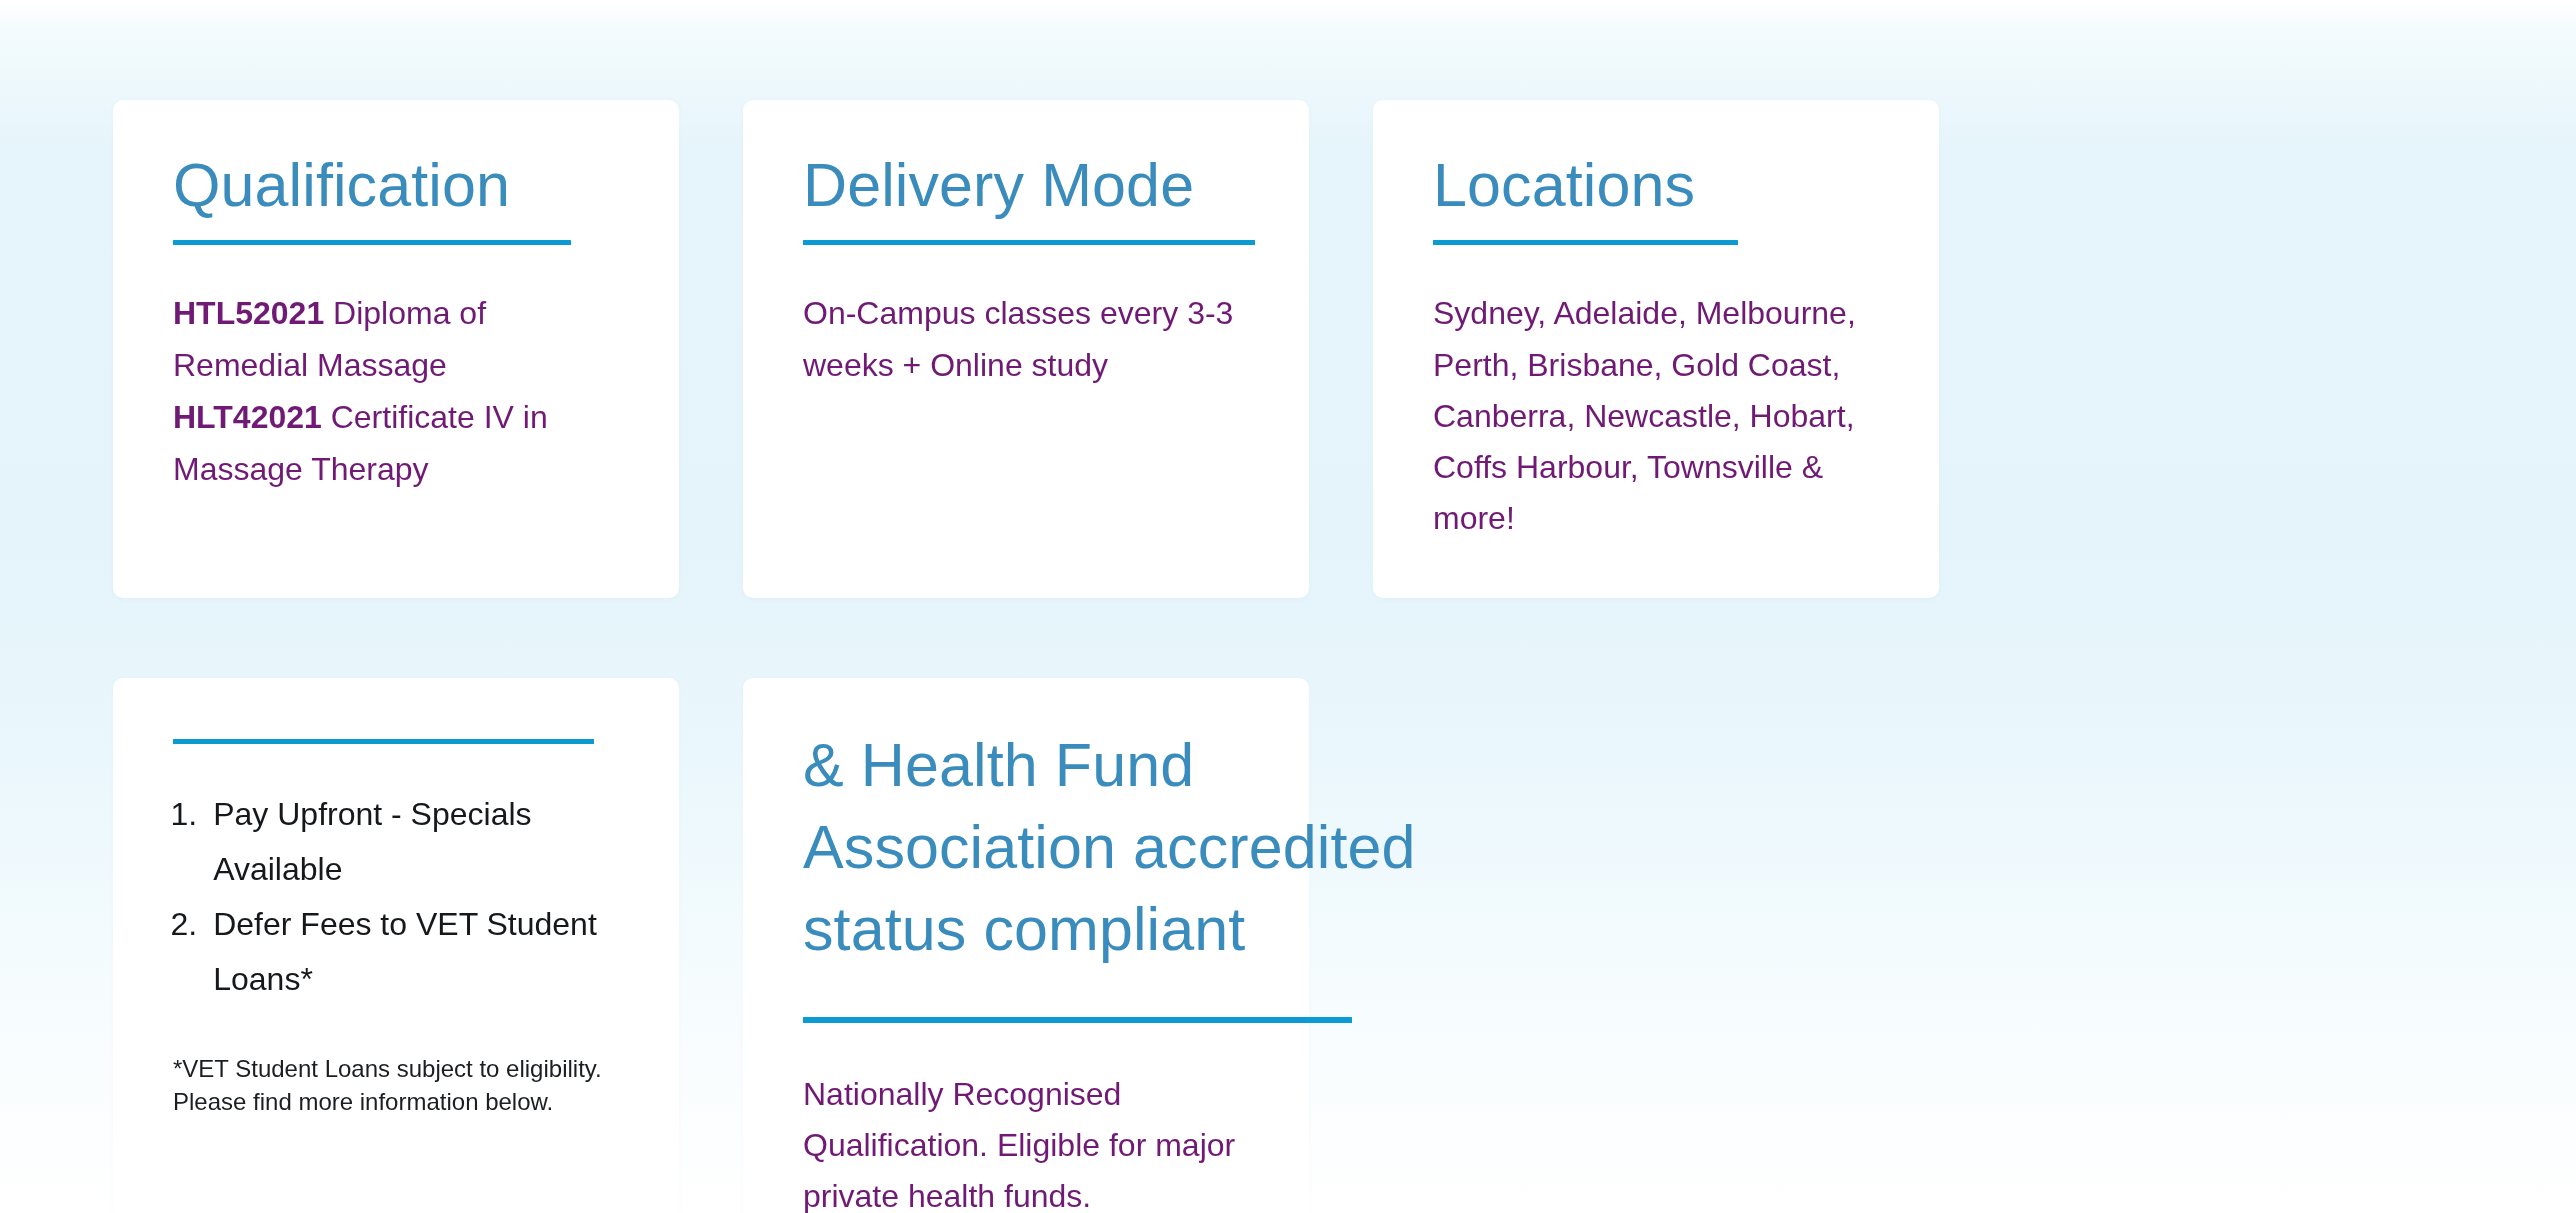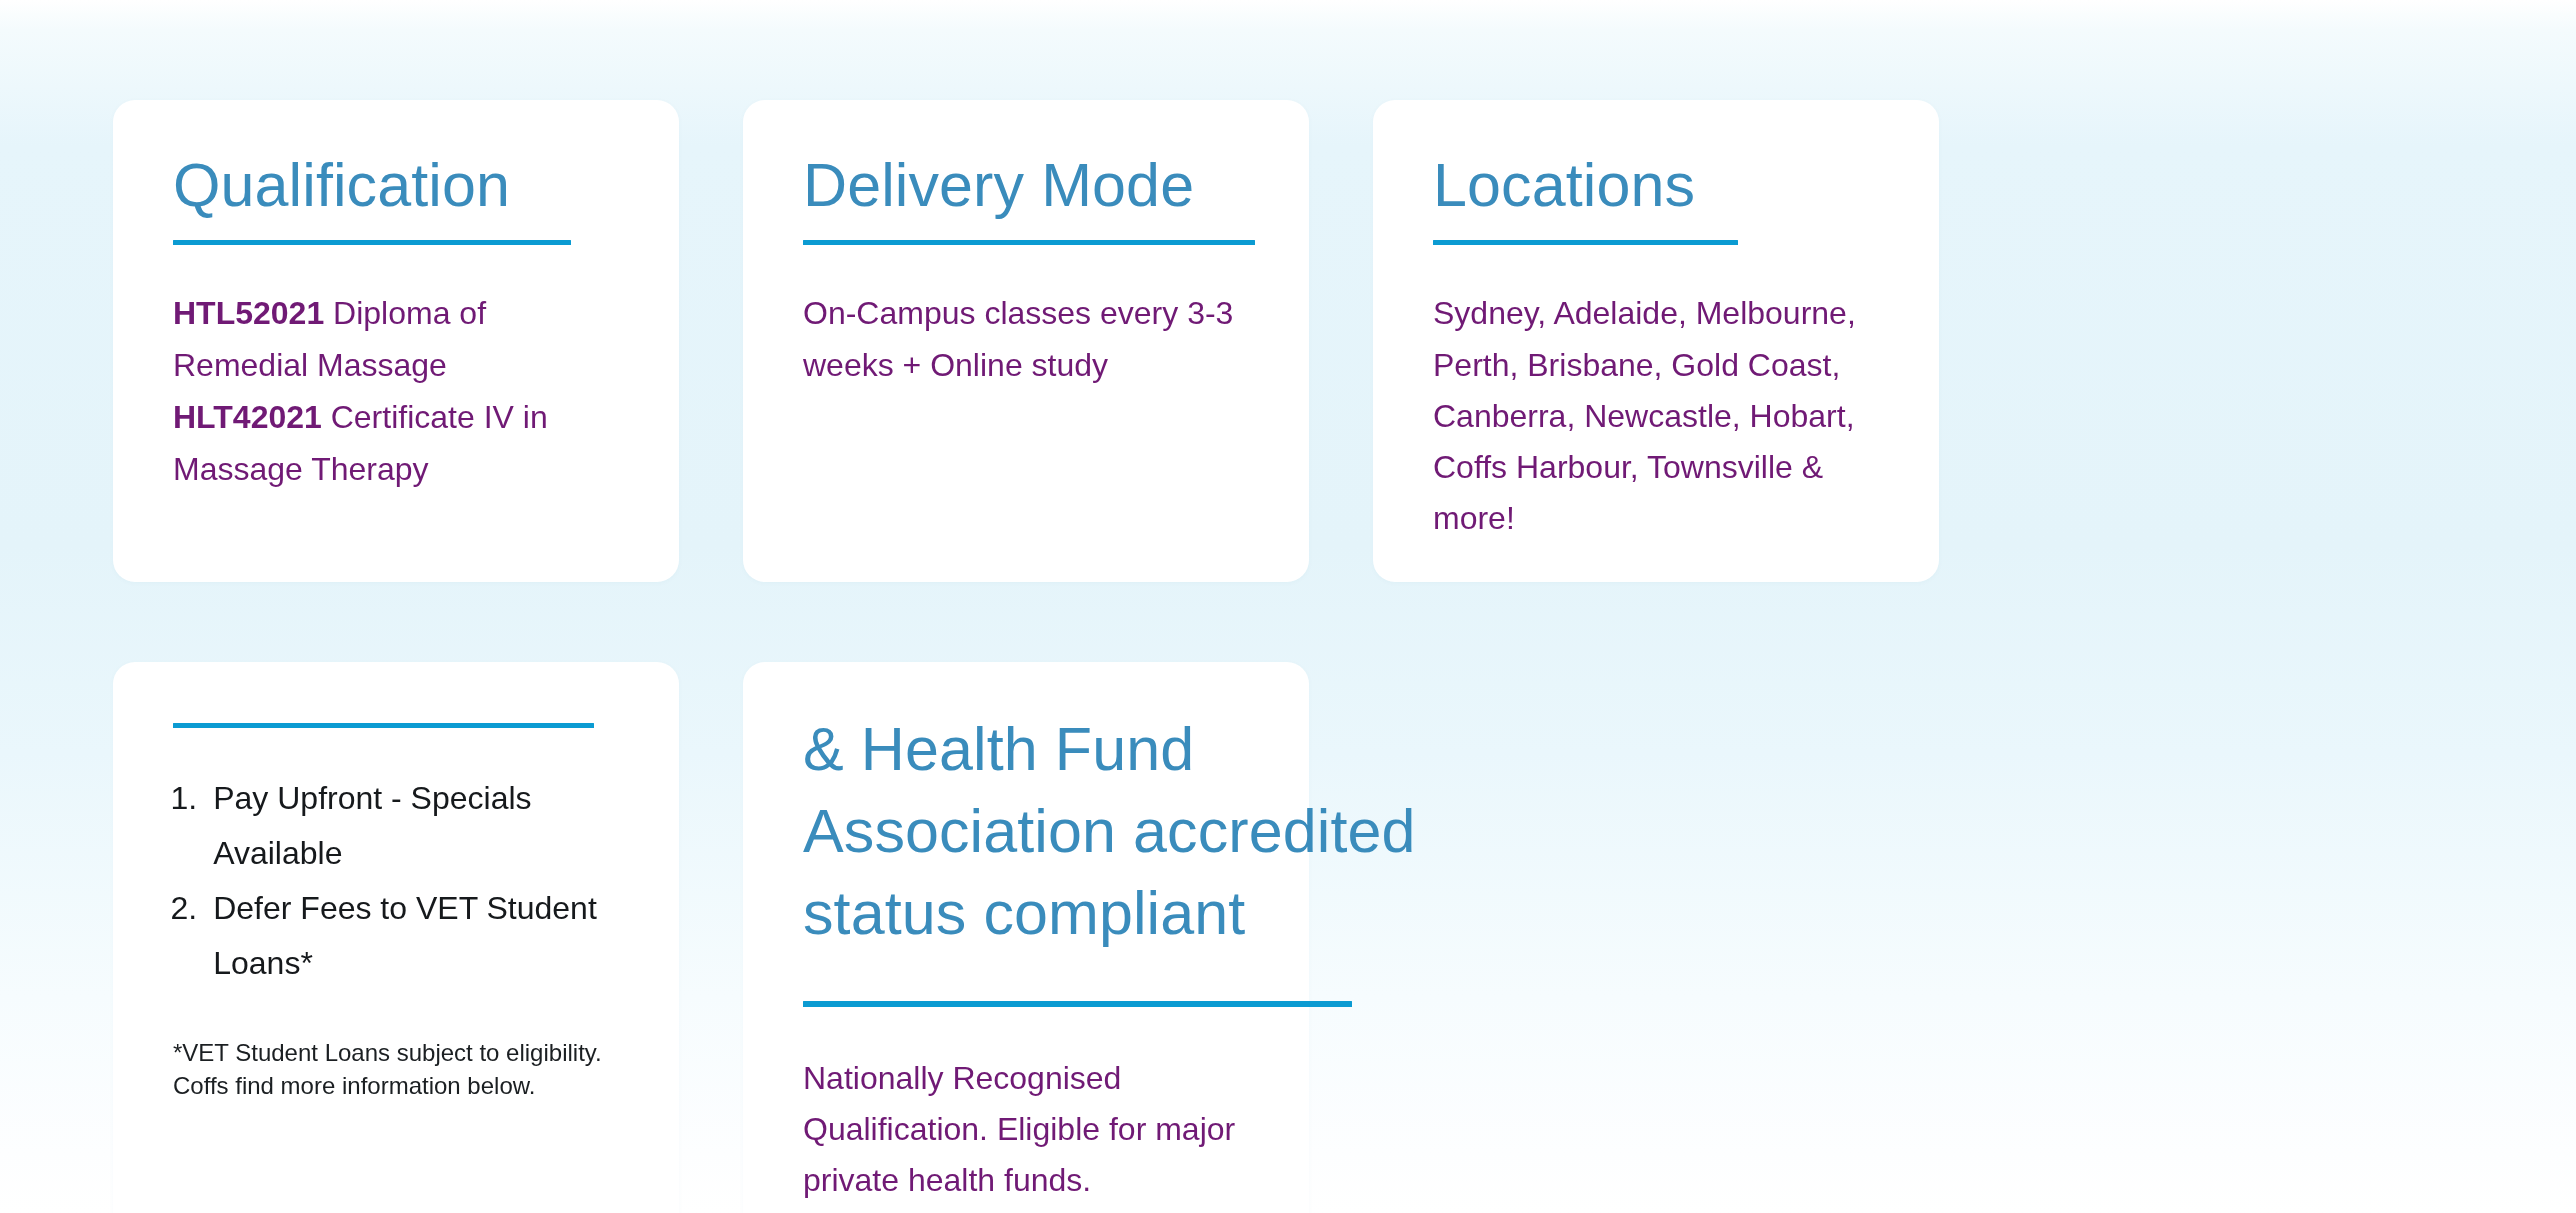--- a/index.html
+++ b/index.html
@@ -39,23 +39,23 @@
     width: 2731px;
     display: grid;
     grid-template-columns: 566px 566px 566px;
     grid-auto-rows: auto;
     column-gap: 64px;
     row-gap: 80px;
   }
 
   .card {
     background: #ffffff;
-    border-radius: 22px;
+    border-radius: 10px;
     box-sizing: border-box;
-    padding: 46px 60px 38px 60px;
+    padding: 46px 60px 54px 60px;
     box-shadow: 0 1px 5.2px rgba(40,100,130,0.035);
   }
   .card.empty-slot {
     background: transparent;
     box-shadow: none;
   }
 
   .card-h1 {
     margin: 0;
     font-size: 61px;
@@ -147,21 +147,21 @@
       <div class="rule w-loc"></div>
       <p class="card-body">Sydney, Adelaide, Melbourne, Perth, Brisbane, Gold Coast, Canberra, Newcastle, Hobart, Coffs Harbour, Townsville &amp; more!</p>
     </section>
 
     <section class="card fees">
       <div class="rule w-fees"></div>
       <ol class="fee-list">
         <li>Pay Upfront - Specials Available</li>
         <li>Defer Fees to VET Student Loans*</li>
       </ol>
-      <p class="footnote">*VET Student Loans subject to eligibility. Coffs find more information below.</p>
+      <p class="footnote">*VET Student Loans subject to eligibility. Please find more information below.</p>
     </section>
 
     <section class="card assoc">
       <h2 class="card-h1">
         <span class="hl">&amp; Health Fund</span>
         <span class="hl">Association accredited</span>
         <span class="hl">status compliant</span>
       </h2>
       <div class="rule w-assoc"></div>
       <p class="card-body">Nationally Recognised Qualification. Eligible for major private health funds.</p>

